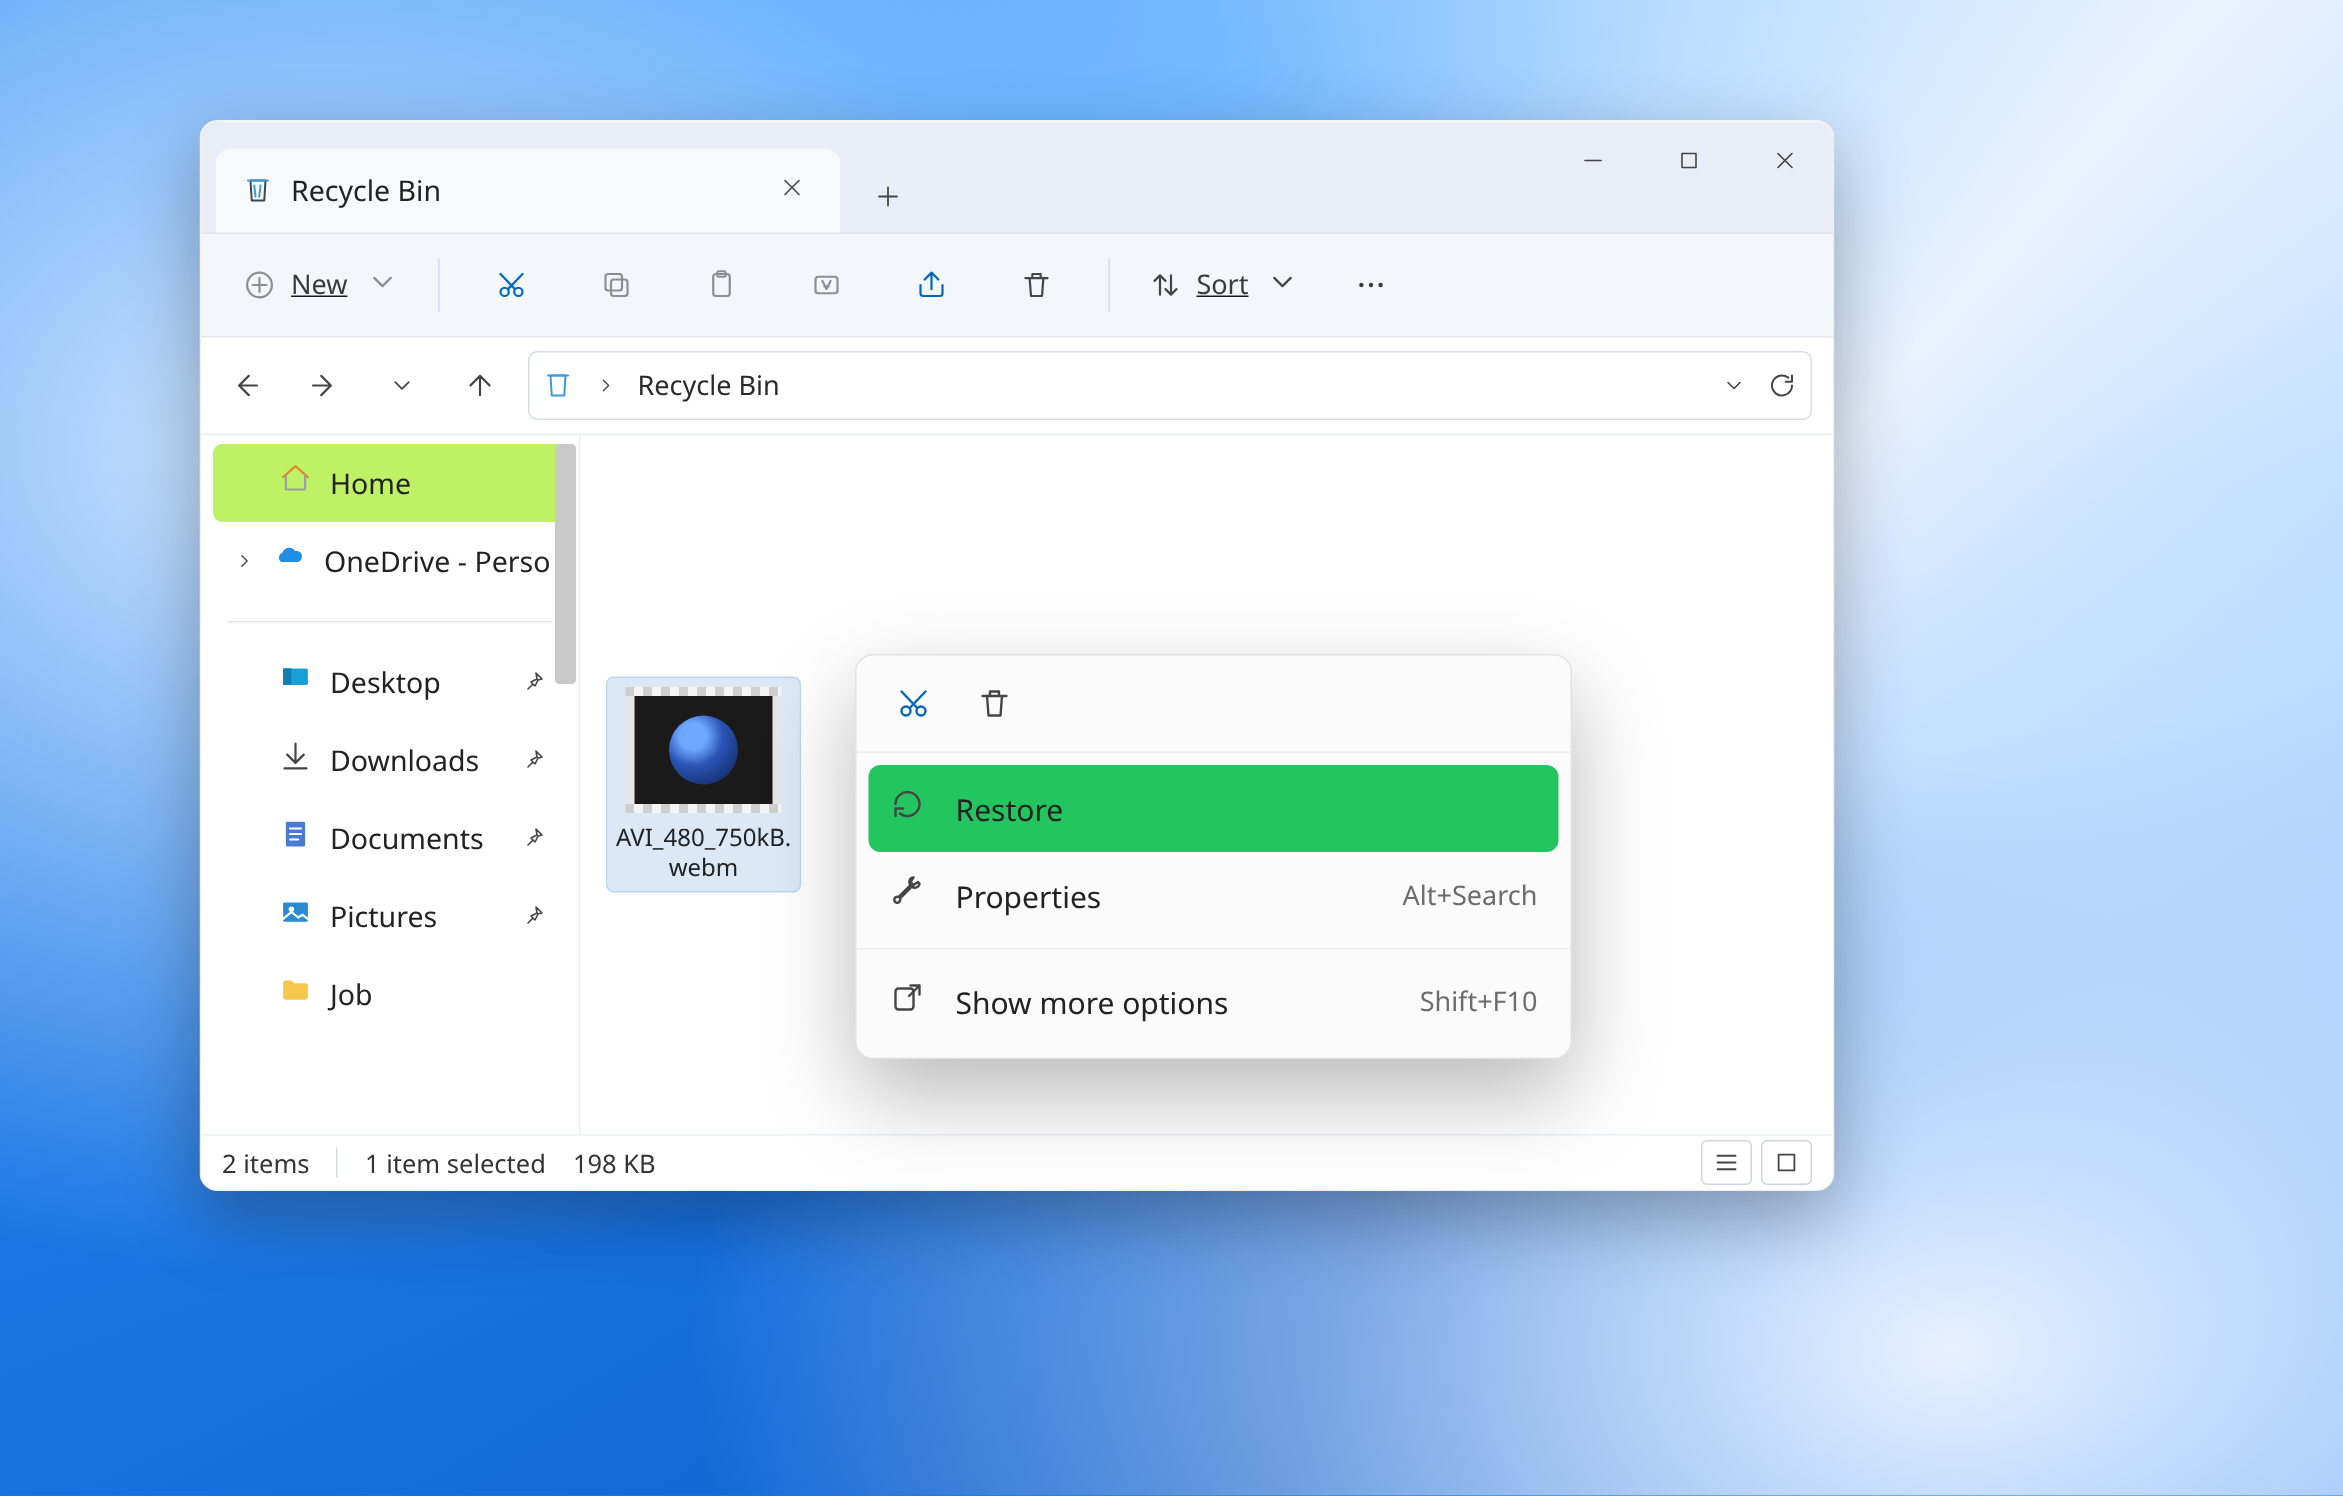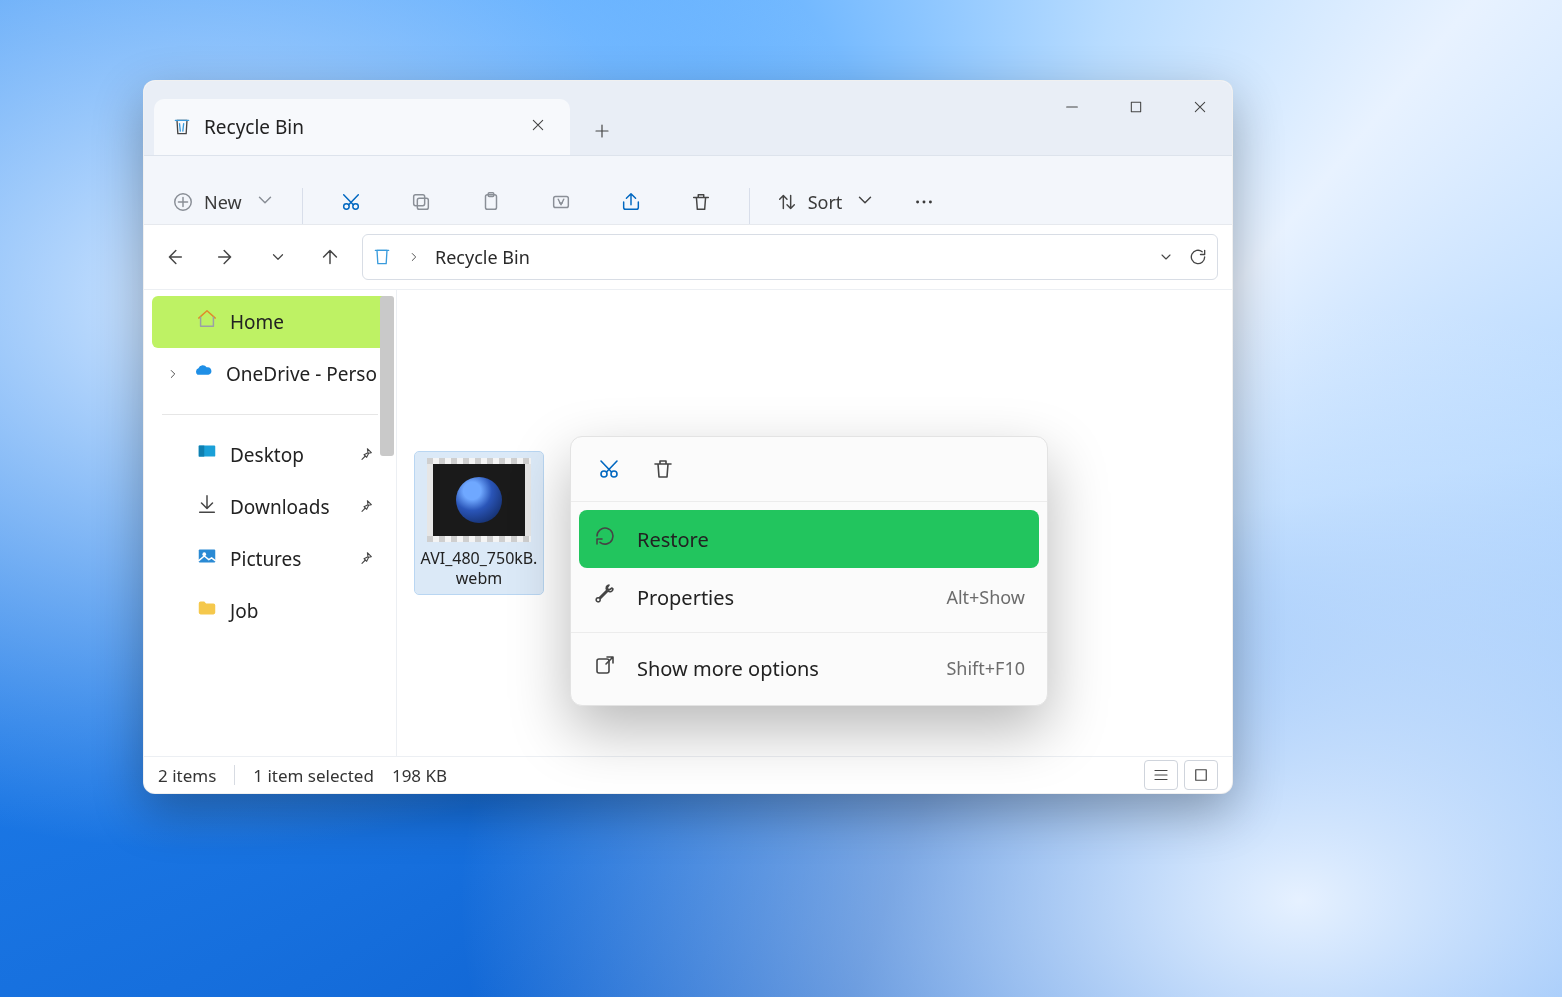--- a/index.html
+++ b/index.html
@@ -23,21 +23,21 @@
       radial-gradient(1400px 1000px at 1300px 900px,#e6f1ff 0%,rgba(230,241,255,0) 60%),
       radial-gradient(1300px 1000px at 200px 300px,#cfe5ff 0%,rgba(207,229,255,0) 55%),
       conic-gradient(from 200deg at 65% 55%,#0a59c7 0deg,#1b78e6 60deg,#4aa4ff 120deg,#b8dcff 170deg,#e8f2ff 200deg,#b3d7ff 240deg,#2a82f0 300deg,#0a59c7 360deg);
     background-color:#1b78e6;
     overflow:hidden;
   }
   .stage{position:relative;width:1562px;height:997px;}
 
   
   .window{
-    position:absolute;left:143px;top:80px;width:1088px;height:712px;
+    position:absolute;left:133px;top:80px;width:1088px;height:712px;
     background:#fff;border-radius:12px;box-shadow:var(--shadow);
     overflow:hidden;border:1px solid rgba(0,0,0,.06);
     display:flex;flex-direction:column;
   }
 
   
   .titlebar{
     height:74px;background:var(--header-bg);
     display:flex;align-items:flex-end;position:relative;
     border-bottom:1px solid #dde3ec;
@@ -53,22 +53,23 @@
   .tab .title{font-size:19px;color:#222;white-space:nowrap;}
   .tab .ico{width:20px;height:20px;display:flex;align-items:center;justify-content:center}
   .tab .close{margin-left:auto;color:#454545;padding:6px;border-radius:4px}
   .newtab{width:48px;height:48px;display:flex;align-items:center;justify-content:center;margin:18px 0 0 8px;border-radius:6px}
   .win-controls{position:absolute;right:0;top:0;display:flex;height:52px}
   .win-btn{width:64px;height:52px;display:flex;align-items:center;justify-content:center;color:#222}
 
   
   .toolbar{
     height:68px;background:var(--toolbar-bg);
-    display:flex;align-items:flex-end;gap:6px;padding:0 18px;
+    display:flex;align-items:center;gap:6px;padding:0 18px;
     border-bottom:1px solid #e6e9ee;
+    text-decoration:underline;
   }
   .tbtn{height:44px;min-width:44px;padding:0 10px;border-radius:6px;display:flex;align-items:center;justify-content:center;gap:10px;color:#3a3a3a}
   .tbtn svg{width:22px;height:22px}
   .tbtn.blue svg{stroke:var(--blue)}
   .tsep{width:1px;height:36px;background:#d8deea;margin:0 10px}
   .tlabel{font-size:18px;color:#3a3a3a}
   .chev{margin-left:2px}
 
   
   .addr-row{height:64px;display:flex;align-items:center;gap:12px;padding:0 14px 0 10px;border-bottom:1px solid #eceff3}
@@ -338,20 +339,31 @@
                   <path d="M12 3v12M6 11l6 6 6-6M4 21h16"></path>
                 </svg></span>
           <span>Downloads</span>
           <span class="pin"><svg viewBox="0 0 24 24" width="16" height="16">
                   <path d="M14 4l6 6-4 1-3 6-2-2-5 5 5-5-2-2 6-3z"></path>
                 </svg></span>
         </div>
         <div class="nav-item">
           <span class="expander"></span>
           <span><svg viewBox="0 0 24 24" width="22" height="22">
+                  <rect x="5" y="3" width="14" height="18" rx="1" fill="#4a7bd1" stroke="none"></rect>
+                  <path d="M8 8h8M8 12h8M8 16h6" stroke="#fff"></path>
+                </svg></span>
+          <span>Documents</span>
+          <span class="pin"><svg viewBox="0 0 24 24" width="16" height="16">
+                  <path d="M14 4l6 6-4 1-3 6-2-2-5 5 5-5-2-2 6-3z"></path>
+                </svg></span>
+        </div>
+        <div class="nav-item">
+          <span class="expander"></span>
+          <span><svg viewBox="0 0 24 24" width="22" height="22">
                   <rect x="3" y="5" width="18" height="14" rx="1" fill="#2a8ad4" stroke="none"></rect>
                   <circle cx="9" cy="10" r="2" fill="#fff" stroke="none"></circle>
                   <path d="M3 17l6-5 5 4 3-2 4 3" stroke="#fff"></path>
                 </svg></span>
           <span>Pictures</span>
           <span class="pin"><svg viewBox="0 0 24 24" width="16" height="16">
                   <path d="M14 4l6 6-4 1-3 6-2-2-5 5 5-5-2-2 6-3z"></path>
                 </svg></span>
         </div>
         <div class="nav-item">
@@ -421,21 +433,21 @@
         <span><svg viewBox="0 0 24 24" width="24" height="24" stroke="#0067c0">
               <path d="M4 12a8 8 0 1 1 3 6.3M4 20v-5h5"></path>
             </svg></span>
         <span>Restore</span>
       </div>
       <div class="ctx-item">
         <span><svg viewBox="0 0 24 24" width="24" height="24">
               <path d="M20 7a3 3 0 0 1-5 2L7 17a2 2 0 1 1-1-1l8-8a3 3 0 0 1 2-5l-2 3 2 2 3-2z"></path>
             </svg></span>
         <span>Properties</span>
-        <span class="sc">Alt+Show</span>
+        <span class="sc">Alt+Search</span>
       </div>
       <div class="ctx-sep"></div>
       <div class="ctx-item">
         <span><svg viewBox="0 0 24 24" width="24" height="24">
               <rect x="4" y="6" width="12" height="14" rx="2"></rect>
               <path d="M14 4h6v6M20 4l-7 7"></path>
             </svg></span>
         <span>Show more options</span>
         <span class="sc">Shift+F10</span>
       </div>

